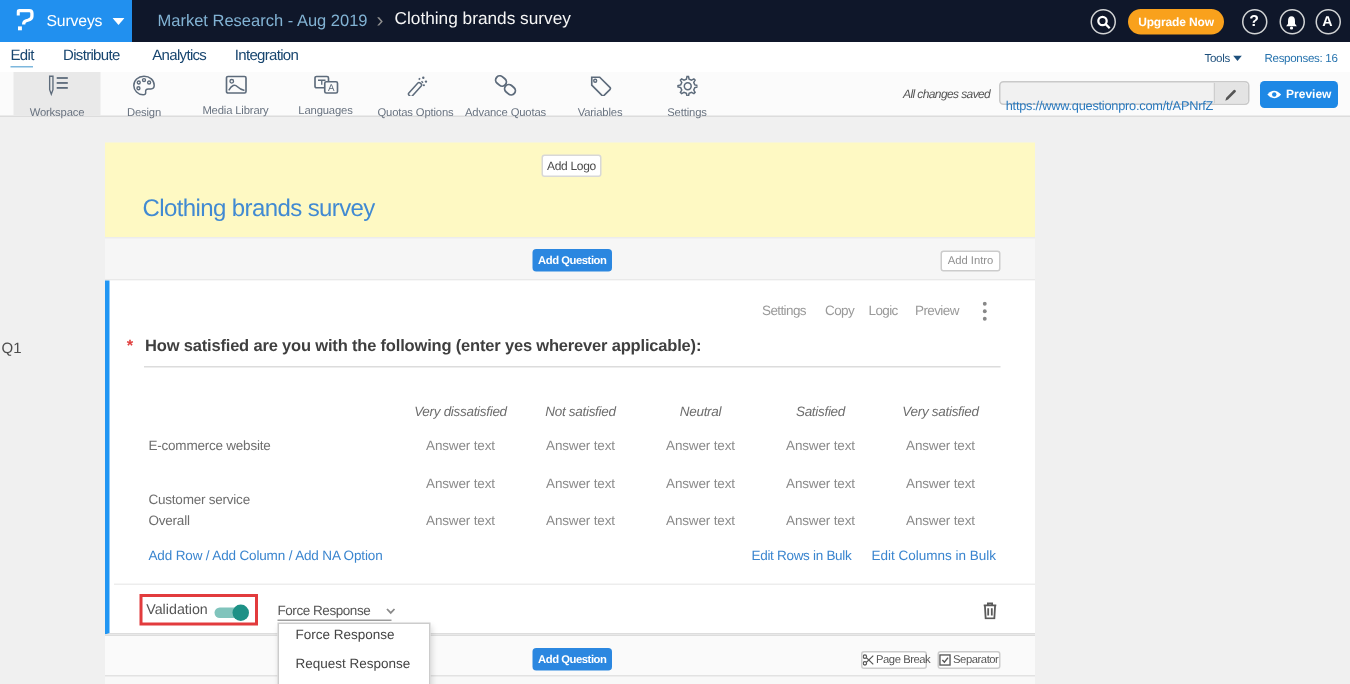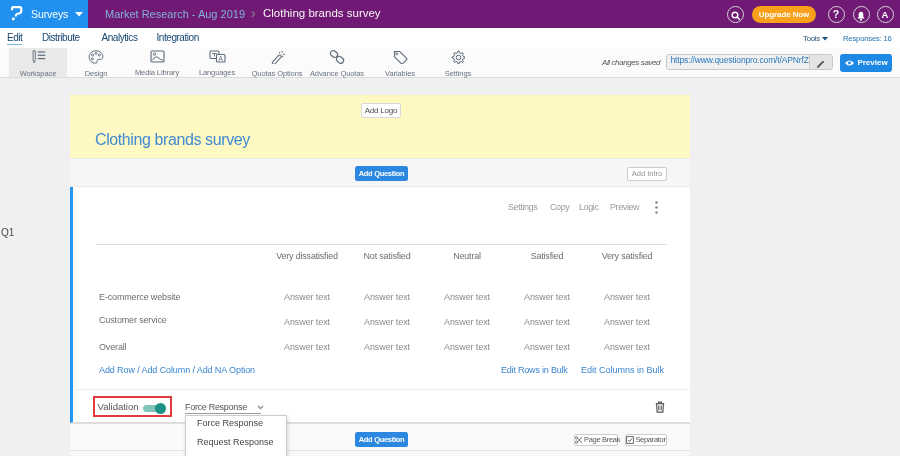--- a/index.html
+++ b/index.html
@@ -1,21 +1,21 @@
 <!DOCTYPE html>
 <html><head>
 <meta charset="utf-8">
 <style>
 * { margin:0; padding:0; box-sizing:border-box; }
 html,body { width:900px; height:456px; }
 body { font-family:"Liberation Sans",sans-serif; overflow:hidden; background:#f0f0f0; position:relative; }
 span,div { white-space:nowrap; }
 
 
-#topbar { position:absolute; left:0; top:0; width:900px; height:28px; background:#701a75; }
+#topbar { position:absolute; left:0; top:0; width:900px; height:28px; background:#0f172a; }
 #logo { position:absolute; left:0; top:0; width:88px; height:28px; background:#2190ef; }
 #logo .sv { position:absolute; left:31px; top:8px; color:#fff; font-size:10.5px; letter-spacing:-0.1px; }
 #bc1 { position:absolute; left:105px; top:7.5px; font-size:11px; color:#82b3d4; }
 #bcsep { position:absolute; left:251px; top:4.5px; font-size:14px; color:#8f8f8f; }
 #bc2 { position:absolute; left:263px; top:7px; font-size:11.5px; color:#f5f5f5; }
 .circ { position:absolute; top:5.5px; width:17px; height:17px; border:1px solid #d2d4d5; border-radius:50%; color:#fff; text-align:center; }
 #upg { position:absolute; left:752px; top:5.5px; width:64px; height:17.5px; background:#f9a11c; border-radius:9px; color:#fff; font-size:8px; font-weight:bold; text-align:center; line-height:17.5px; letter-spacing:-0.1px; }
 
 
 #menurow { position:absolute; left:0; top:28px; width:900px; height:20px; background:#fff; }
@@ -25,41 +25,41 @@
 
 
 #toolbar { position:absolute; left:0; top:48px; width:900px; height:30px; background:#fbfbfb; border-bottom:1px solid #dcdcdc; }
 .titem { position:absolute; top:0; width:58px; height:29px; text-align:center; }
 .titem svg { margin-top:2px; }
 .titem .lbl { font-size:7.5px; color:#697380; margin-top:1px; letter-spacing:-0.1px; }
 #ws { background:#e9e9e9; }
 #saved { position:absolute; left:602px; top:10px; font-size:8px; font-style:italic; color:#555; letter-spacing:-0.4px; }
 #urlbox { position:absolute; left:666px; top:6px; width:167px; height:16px; background:#f1f1f1; border:1px solid #c9c9c9; border-radius:3px; }
 #urlbox .addon { position:absolute; right:0; top:0; width:23px; height:14px; background:#e4e4e4; border-left:1px solid #cecece; border-radius:0 3px 3px 0; }
-#urlbox .u { position:absolute; left:3.5px; top:0; font-size:8.5px; letter-spacing:-0.15px; color:#2878bd; }
+#urlbox .u { position:absolute; left:3.5px; top:10px; font-size:8.5px; letter-spacing:-0.15px; color:#2878bd; }
 #prevbtn { position:absolute; left:840px; top:6px; width:52px; height:18px; background:#1e88e5; border-radius:3px; color:#fff; font-size:8px; font-weight:bold; text-align:center; line-height:18px; }
 
 
 #q1lab { position:absolute; left:1px; top:226.5px; font-size:10px; color:#4c4c4c; }
 
 #card-head { position:absolute; left:70px; top:95px; width:620px; height:63px; background:#fef9c3; }
 #addlogo { position:absolute; left:291px; top:8px; width:40px; height:15px; background:#fff; border:1px solid #d8d8d8; border-radius:2px; font-size:8px; letter-spacing:-0.2px; color:#4a4a4a; text-align:center; line-height:13px; }
 #title { position:absolute; left:25px; top:36px; font-size:16px; letter-spacing:-0.4px; color:#418ad2; }
 
 #strip1 { position:absolute; left:70px; top:158px; width:620px; height:29px; background:#f6f6f6; border-top:1px solid #ececec; border-bottom:1px solid #e9e9e9; }
 .addq { position:absolute; left:285px; top:7px; width:53px; height:15px; background:#2b87e0; border-radius:2.5px; color:#fff; font-size:7.5px; letter-spacing:-0.3px; font-weight:bold; text-align:center; line-height:15px; }
 #addintro { position:absolute; left:557px; top:8px; width:40px; height:14px; background:#fff; border:1px solid #ccc; border-radius:2px; font-size:7.5px; color:#909090; text-align:center; line-height:12px; }
 
 #qblock { position:absolute; left:70px; top:187px; width:620px; height:236px; background:#fff; border-left:3px solid #2196f3; border-bottom:1px solid #ddd; }
 .qlink { position:absolute; top:15px; font-size:9px; letter-spacing:-0.4px; color:#9a9a9a; }
 #qtext { position:absolute; left:11.5px; top:37.5px; font-size:11px; letter-spacing:-0.12px; font-weight:bold; color:#3f3f3f; }
 #qtext .ast { color:#e0403f; margin-right:8px; }
 #qunderline { position:absolute; left:23px; top:56.5px; width:571px; height:1px; background:#dcdcdc; }
 
-.colhead { position:absolute; top:64px; font-size:9px; letter-spacing:-0.2px; color:#6e6e6e; width:80px; text-align:center; }
+.colhead { position:absolute; top:82px; font-size:9px; letter-spacing:-0.2px; color:#6e6e6e; width:80px; text-align:center;font-style:italic; }
 .rowlab { position:absolute; left:26px; font-size:9px; letter-spacing:-0.15px; color:#6e6e6e; }
 .acell { position:absolute; font-size:9px; letter-spacing:-0.1px; color:#8b8b8b; width:80px; text-align:center; }
 #addrow { position:absolute; left:26px; top:177.5px; font-size:9px; letter-spacing:-0.1px; color:#3a85cf; }
 #editrows { position:absolute; left:428px; top:177.5px; font-size:9px; letter-spacing:-0.2px; color:#3a85cf; }
 #editcols { position:absolute; left:508px; top:177.5px; font-size:9px; color:#3a85cf; }
 #vdivider { position:absolute; left:3px; top:202px; width:614px; height:1px; background:#ededed; }
 
 #redrect { position:absolute; left:19.5px; top:208.5px; width:79px; height:21px; border:2px solid #e23b3d; background:#fff; }
 #redrect .vt { position:absolute; left:3px; top:3.5px; font-size:9.5px; color:#555; }
 #toggle { position:absolute; left:48.5px; top:7px; width:21.5px; height:7px; background:#80c4bc; border-radius:3.5px; }
@@ -221,36 +221,37 @@
 <div id="qblock">
   <span class="qlink" style="left:435px;">Settings</span>
   <span class="qlink" style="left:477px;">Copy</span>
   <span class="qlink" style="left:506px;">Logic</span>
   <span class="qlink" style="left:537px;">Preview</span>
   <svg width="3" height="13" viewBox="0 0 3 13" style="position:absolute;left:582px;top:14px">
       <circle cx="1.5" cy="1.5" r="1.3" fill="#888"></circle>
       <circle cx="1.5" cy="6.5" r="1.3" fill="#888"></circle>
       <circle cx="1.5" cy="11.5" r="1.3" fill="#888"></circle>
     </svg>
+  <div id="qtext"><span class="ast">*</span>How satisfied are you with the following (enter yes wherever applicable):</div>
   <div id="qunderline"></div>
 
   <div class="colhead" style="left:194px;">Very dissatisfied</div>
   <div class="colhead" style="left:274px;">Not satisfied</div>
   <div class="colhead" style="left:354px;">Neutral</div>
   <div class="colhead" style="left:434px;">Satisfied</div>
   <div class="colhead" style="left:514px;">Very satisfied</div>
 
   <div class="rowlab" style="top:105px;">E-commerce website</div>
   <div class="acell" style="left:194px;top:105px;">Answer text</div>
   <div class="acell" style="left:274px;top:105px;">Answer text</div>
   <div class="acell" style="left:354px;top:105px;">Answer text</div>
   <div class="acell" style="left:434px;top:105px;">Answer text</div>
   <div class="acell" style="left:514px;top:105px;">Answer text</div>
 
-  <div class="rowlab" style="top:128px;">Customer service</div>
+  <div class="rowlab" style="top:141px;">Customer service</div>
   <div class="acell" style="left:194px;top:130px;">Answer text</div>
   <div class="acell" style="left:274px;top:130px;">Answer text</div>
   <div class="acell" style="left:354px;top:130px;">Answer text</div>
   <div class="acell" style="left:434px;top:130px;">Answer text</div>
   <div class="acell" style="left:514px;top:130px;">Answer text</div>
 
   <div class="rowlab" style="top:155px;">Overall</div>
   <div class="acell" style="left:194px;top:155px;">Answer text</div>
   <div class="acell" style="left:274px;top:155px;">Answer text</div>
   <div class="acell" style="left:354px;top:155px;">Answer text</div>

